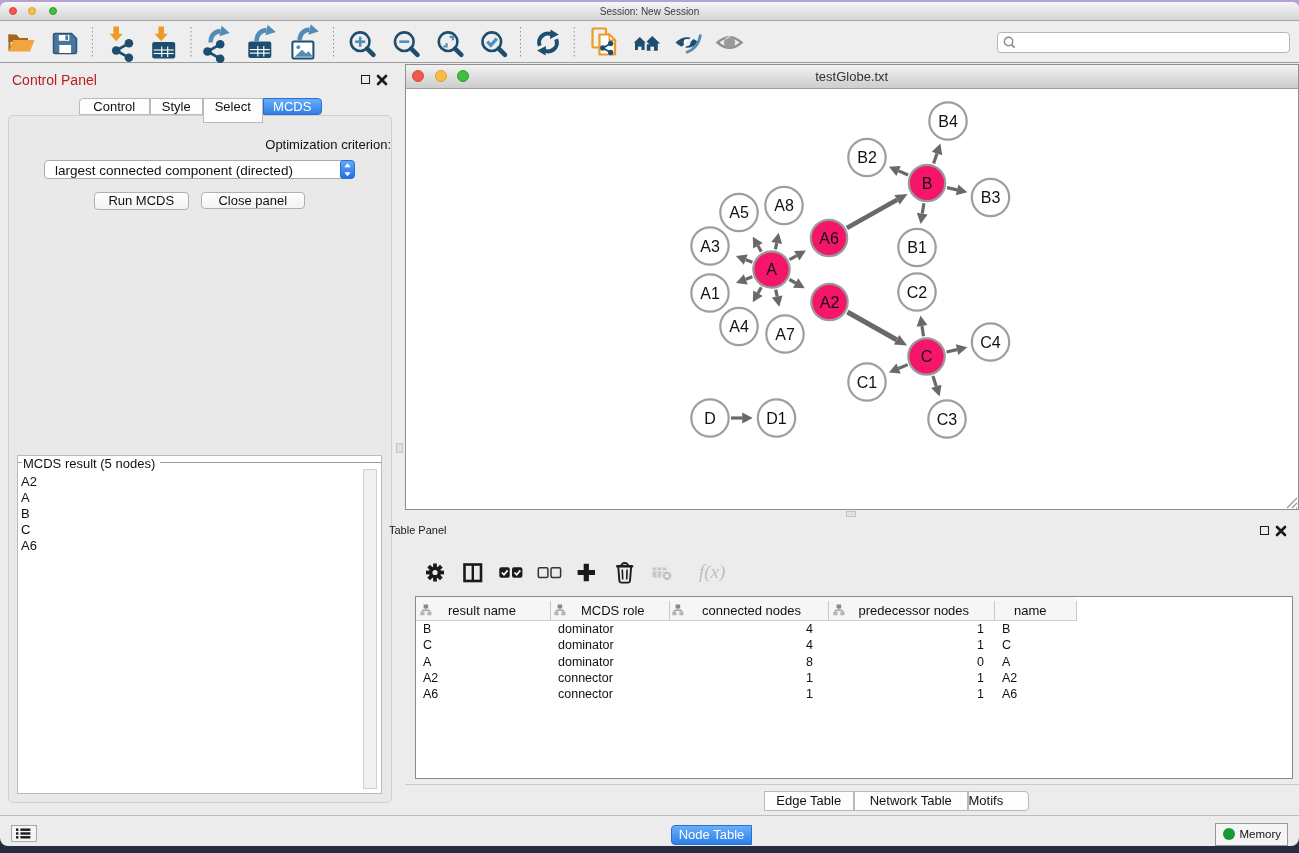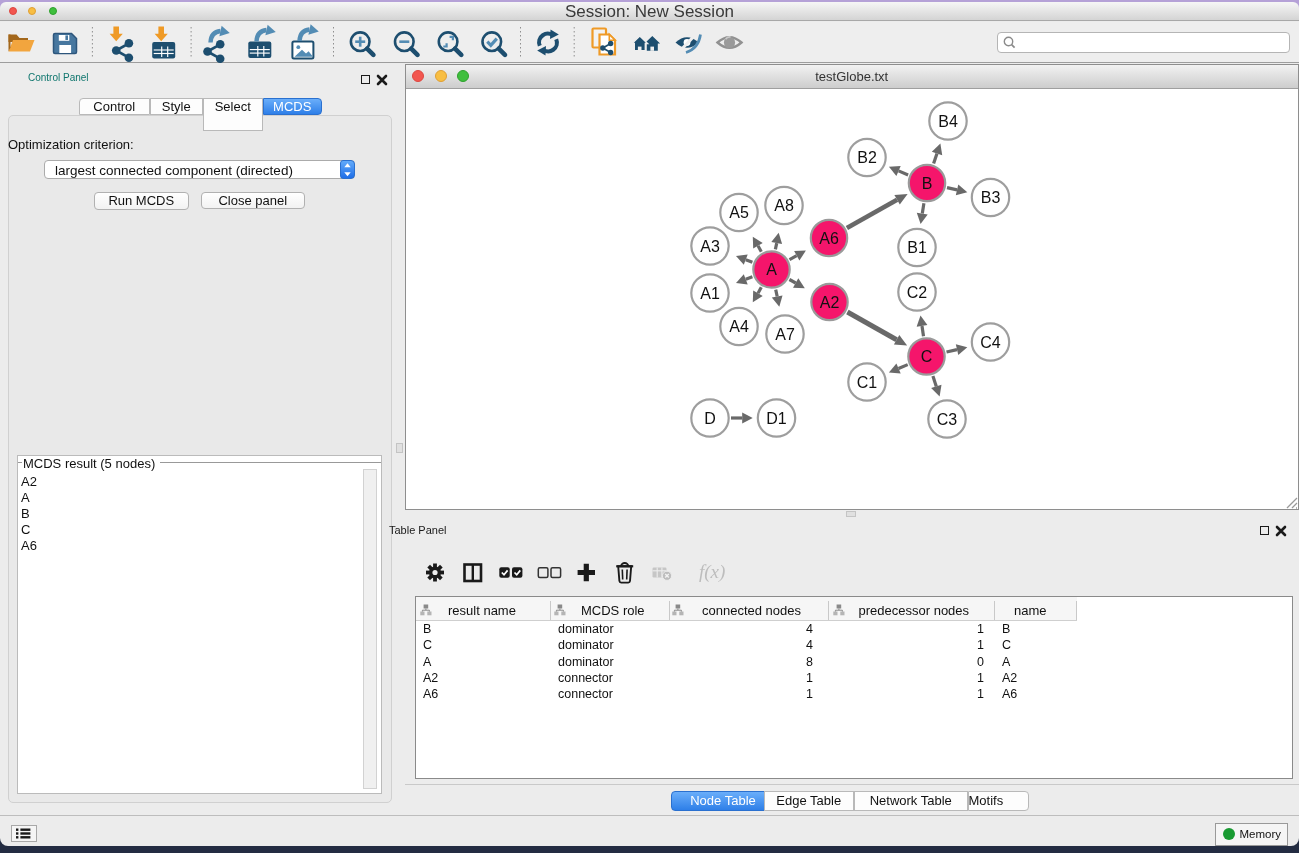--- a/index.html
+++ b/index.html
@@ -4,21 +4,21 @@
 html,body{width:1299px;height:853px;overflow:hidden;background:#ececec;
 font-family:"Liberation Sans",sans-serif;position:relative}
 .abs{position:absolute}
 .tl{position:absolute;border-radius:50%}
 </style></head><body>
 <div class="abs" style="left:0;top:0;width:1299px;height:12px;background:#b5a1d7"></div>
 <div class="abs" style="left:0;top:1.5px;width:1299px;height:19px;background:linear-gradient(#f6f6f6,#d4d4d4);border-bottom:1px solid #a8a8a8;border-radius:6px 6px 0 0"></div>
 <div class="tl" style="left:8.7px;top:6.7px;width:8.6px;height:8.6px;background:#f2564f;border:0.8px solid #dd4741"></div>
 <div class="tl" style="left:27.7px;top:6.7px;width:8.6px;height:8.6px;background:#f8be43;border:0.8px solid #df9f34"></div>
 <div class="tl" style="left:48.7px;top:6.7px;width:8.6px;height:8.6px;background:#3fbf3d;border:0.8px solid #2ea12d"></div>
-<div class="abs" style="left:0;top:1.5px;width:1299px;height:19px;line-height:19px;text-align:center;font-size:17px;color:#3a3a3a">Session: New Session</div>
+<div class="abs" style="left:0;top:1.5px;width:1299px;height:19px;line-height:19px;text-align:center;font-size:10px;color:#3a3a3a">Session: New Session</div>
 <div class="abs" style="left:0;top:21.5px;width:1299px;height:41px;background:#eeeeee;border-bottom:1px solid #9d9d9d"></div>
 <svg class="abs" style="left:0;top:21.5px" width="1299" height="41">
     <path d="M8.5,12.5 l8,0 l3,3.5 l8.5,0 l0,4 l-19.5,0 z" fill="#a3671b"></path>
     <path d="M8.5,29.5 l4.5,-11.5 l21.5,0 l-4.5,11.5 z" fill="#f2a53e"></path>
     <path d="M8.5,29.5 l0,-17 l2,0 l0,13 z" fill="#a3671b"></path>
     <path d="M53.5,13 a1.5,1.5 0 0 1 1.5,-1.5 h16.5 l5,5 v13.5 a1.5,1.5 0 0 1 -1.5,1.5 h-20 a1.5,1.5 0 0 1 -1.5,-1.5 z" fill="#47779f" stroke="#2d567c" stroke-width="1.5"></path>
     <rect x="58.8" y="13" width="10.5" height="5.8" fill="#fff"></rect>
     <rect x="65.4" y="13.4" width="2.6" height="4.6" fill="#47779f"></rect>
     <rect x="59.3" y="23" width="11.8" height="8" fill="#fff"></rect>
     <line x1="92.4" y1="5" x2="92.4" y2="36" stroke="#8f8f8f" stroke-width="1" stroke-dasharray="1.5,2.5"></line>
@@ -98,31 +98,31 @@
     <path d="M686,30.5 Q698.5,26.5 700.5,12.5" fill="none" stroke="#538cb4" stroke-width="2.7"></path>
     <path d="M717.5,20.5 Q729.5,10 741.5,20.5 Q729.5,31 717.5,20.5 z" fill="none" stroke="#919191" stroke-width="2.4"></path>
     <circle cx="729.5" cy="20.5" r="5.6" fill="#9a9a9a"></circle>
     <path d="M725.6,17.2 a5,5 0 0 1 5,-2.2" fill="none" stroke="#c9c9c9" stroke-width="1.6"></path>
   </svg>
 <div class="abs" style="left:996.5px;top:32px;width:293.5px;height:21px;background:#fff;border:1px solid #b5b5b5;border-radius:4px"></div>
 <svg class="abs" style="left:1002px;top:35px" width="16" height="16">
     <circle cx="6.5" cy="6.5" r="4.2" fill="none" stroke="#8a8a8a" stroke-width="1.4"></circle>
     <line x1="9.6" y1="9.6" x2="12.6" y2="12.6" stroke="#8a8a8a" stroke-width="1.6"></line>
   </svg>
-<div class="abs" style="left:28px;top:72px;font-size:10px;color:#0f766e">Control Panel</div>
+<div class="abs" style="left:12px;top:72px;font-size:14px;color:#b91c1c">Control Panel</div>
 <div class="abs" style="left:360.5px;top:74.5px;width:9px;height:9px;border:1.6px solid #1a1a1a"></div>
 <svg class="abs" style="left:376px;top:73.5px" width="12" height="12">
     <path d="M2,2 L10,10 M10,2 L2,10" stroke="#1a1a1a" stroke-width="2.6" stroke-linecap="round"></path>
   </svg>
 <div class="abs" style="left:8px;top:114.5px;width:383.5px;height:688.5px;background:#e9e9e9;border:1px solid #d0d0d0;border-radius:5px"></div>
 <div class="abs" style="left:78.5px;top:97.5px;width:71.5px;height:17.5px;background:#fdfdfd;color:#111;border:1px solid #b9b9b9;border-radius:4px 0 0 0;font-size:13px;text-align:center;line-height:16.5px">Control</div>
 <div class="abs" style="left:150px;top:97.5px;width:52.5px;height:17.5px;background:#fdfdfd;color:#111;border:1px solid #b9b9b9;border-radius:0;font-size:13px;text-align:center;line-height:16.5px">Style</div>
-<div class="abs" style="left:202.5px;top:97.5px;width:60.5px;height:33px;background:#fdfdfd;color:#111;border:1px solid #b9b9b9;border-radius:0;font-size:13px;text-align:center;line-height:16.5px">Select</div>
+<div class="abs" style="left:202.5px;top:97.5px;width:60.5px;height:25px;background:#fdfdfd;color:#111;border:1px solid #b9b9b9;border-radius:0;font-size:13px;text-align:center;line-height:16.5px">Select</div>
 <div class="abs" style="left:263px;top:97.5px;width:58.5px;height:17.5px;background:linear-gradient(#6aaefa,#2e7fe8);color:#fff;border:1px solid #2a70cf;border-radius:0 4px 4px 0;font-size:13px;text-align:center;line-height:16.5px">MCDS</div>
-<div class="abs" style="left:8px;top:136.5px;width:383px;text-align:left;font-size:13px;color:#111">Optimization criterion:</div>
+<div class="abs" style="left:8px;top:136.5px;width:383px;text-align:right;font-size:13px;color:#111">Optimization criterion:</div>
 <div class="abs" style="left:43.5px;top:159.5px;width:311px;height:19.5px;background:#fff;border:1px solid #ababab;border-radius:4px"></div>
 <div class="abs" style="left:55px;top:162.5px;font-size:13.5px;color:#111">largest connected component (directed)</div>
 <div class="abs" style="left:339.5px;top:159.5px;width:15px;height:19.5px;background:linear-gradient(#62aafa,#1f6fe8);border:1px solid #2a70cf;border-radius:3px 4px 4px 3px"></div>
 <svg class="abs" style="left:339.5px;top:159.5px" width="15" height="19.5">
     <path d="M7.5,3.2 l3.2,4 h-6.4 z" fill="#fff"></path>
     <path d="M7.5,16.3 l3.2,-4 h-6.4 z" fill="#fff"></path>
   </svg>
 <div class="abs" style="left:94px;top:192px;width:94.5px;height:18px;background:linear-gradient(#fff,#f2f2f2);border:1px solid #b1b1b1;border-radius:4px;font-size:13px;text-align:center;line-height:16px;color:#111">Run MCDS</div>
 <div class="abs" style="left:201px;top:192px;width:103.5px;height:17px;background:linear-gradient(#fff,#f2f2f2);border:1px solid #b1b1b1;border-radius:4px;font-size:13px;text-align:center;line-height:16px;color:#111">Close panel</div>
 <div class="abs" style="left:17px;top:455px;width:365px;height:339px;background:#fff;border:1px solid #bbb"></div>
@@ -337,16 +337,16 @@
 <div class="abs" style="left:558px;top:670.65px;font-size:12.5px;color:#111">connector</div>
 <div class="abs" style="left:753px;top:670.65px;width:60px;text-align:right;font-size:12.5px;color:#111">1</div>
 <div class="abs" style="left:924px;top:670.65px;width:60px;text-align:right;font-size:12.5px;color:#111">1</div>
 <div class="abs" style="left:1002px;top:670.65px;font-size:12.5px;color:#111">A2</div>
 <div class="abs" style="left:423px;top:686.8px;font-size:12.5px;color:#111">A6</div>
 <div class="abs" style="left:558px;top:686.8px;font-size:12.5px;color:#111">connector</div>
 <div class="abs" style="left:753px;top:686.8px;width:60px;text-align:right;font-size:12.5px;color:#111">1</div>
 <div class="abs" style="left:924px;top:686.8px;width:60px;text-align:right;font-size:12.5px;color:#111">1</div>
 <div class="abs" style="left:1002px;top:686.8px;font-size:12.5px;color:#111">A6</div>
 <div class="abs" style="left:405px;top:783.5px;width:894px;height:1px;background:#c9c9c9"></div>
-<div class="abs" style="left:671px;top:791px;width:104px;height:20px;background:linear-gradient(#6aaefa,#2e7fe8);color:#fff;border:1px solid #2a70cf;border-radius:4px 0 0 4px;font-size:13px;text-align:center;line-height:18.5px">Node Table</div>
+<div class="abs" style="left:671px;top:825px;width:81px;height:20px;background:linear-gradient(#6aaefa,#2e7fe8);color:#fff;border:1px solid #2a70cf;border-radius:4px 0 0 4px;font-size:13px;text-align:center;line-height:18.5px">Node Table</div>
 <div class="abs" style="left:763.5px;top:791px;width:90.5px;height:20px;background:#fdfdfd;color:#111;border:1px solid #b9b9b9;border-radius:0;font-size:13px;text-align:center;line-height:18.5px">Edge Table</div>
 <div class="abs" style="left:854px;top:791px;width:113.5px;height:20px;background:#fdfdfd;color:#111;border:1px solid #b9b9b9;border-radius:0;font-size:13px;text-align:center;line-height:18.5px">Network Table</div>
 <div class="abs" style="left:967.5px;top:791px;width:61.5px;height:20px;background:#fdfdfd;color:#111;border:1px solid #b9b9b9;border-radius:0 4px 4px 0;font-size:13px;text-align:left;line-height:18.5px">Motifs</div>
 
 </body></html>

